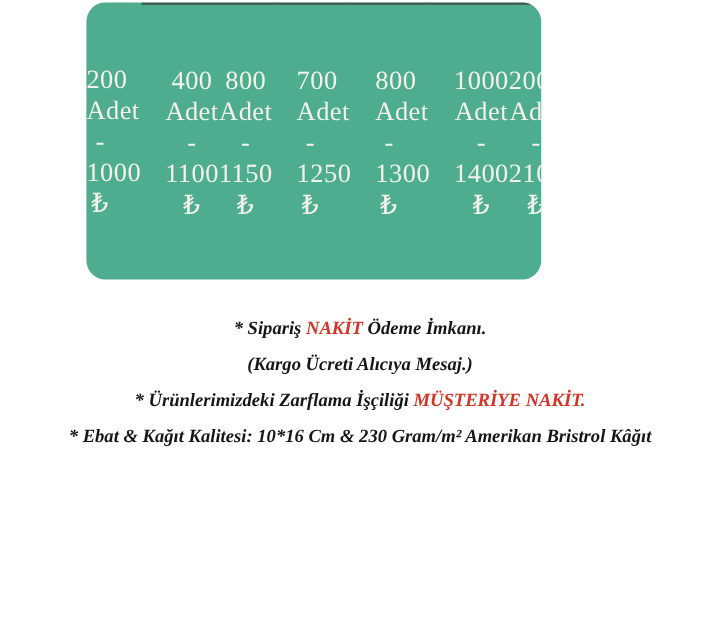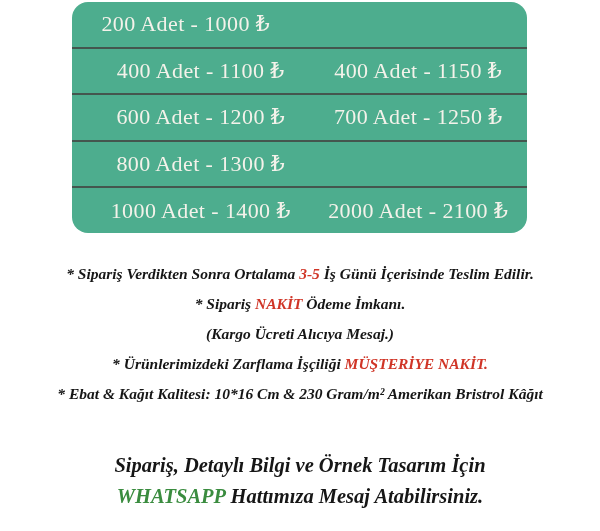--- a/index.html
+++ b/index.html
@@ -21,26 +21,25 @@
     width: 600px;
     height: 531px;
     background: var(--page-bg);
     overflow: hidden;
   }
   
   .price-table {
     position: absolute;
     left: 72px;
     top: 2px;
-    width: 455px;
+    width: 379px;
     height: 231px;
     background: var(--table-bg);
     border-radius: 16px;
     display: flex;
-    flex-direction: column;
     overflow: hidden;
   }
   .price-row {
     flex: 1;
     display: flex;
     align-items: center;
   }
   .price-row + .price-row {
     border-top: 2px solid var(--row-divider);
     padding-left: 20px;
@@ -89,46 +88,40 @@
 <body>
 
 <div class="canvas">
 
   <div class="price-table">
     <div class="price-row">
       <div class="price-cell">200 Adet - 1000 ₺</div>
     </div>
     <div class="price-row">
       <div class="price-cell">400 Adet - 1100 ₺</div>
-      <div class="price-cell">400 Adet - 1150 ₺</div>
+      <div class="price-cell">800 Adet - 1150 ₺</div>
     </div>
     <div class="price-row">
-      <div class="price-cell">600 Adet - 1200 ₺</div>
       <div class="price-cell">700 Adet - 1250 ₺</div>
     </div>
     <div class="price-row">
       <div class="price-cell">800 Adet - 1300 ₺</div>
     </div>
     <div class="price-row">
       <div class="price-cell">1000 Adet - 1400 ₺</div>
       <div class="price-cell">2000 Adet - 2100 ₺</div>
     </div>
   </div>
 
   <div class="notes">
-    <p class="note"><span>* Sipariş Verdikten Sonra Ortalama </span><span class="hl-red">3-5</span><span> İş Günü İçerisinde Teslim Edilir.</span></p>
 
     <p class="note"><span>* Sipariş </span><span class="hl-red">NAKİT</span><span> Ödeme İmkanı.</span></p>
 
     <p class="note">(Kargo Ücreti Alıcıya Mesaj.)</p>
 
     <p class="note"><span>* Ürünlerimizdeki Zarflama İşçiliği </span><span class="hl-red">MÜŞTERİYE NAKİT.</span></p>
 
 
     <p class="note">* Ebat &amp; Kağıt Kalitesi: 10*16 Cm &amp; 230 Gram/m² Amerikan Bristrol Kâğıt</p>
   </div>
 
-  <div class="footer">
-    <p>Sipariş, Detaylı Bilgi ve Örnek Tasarım İçin</p>
-    <p><span class="hl-green">WHATSAPP</span><span> Hattımıza Mesaj Atabilirsiniz.</span></p>
-  </div>
 
 </div>
 
 </body></html>

